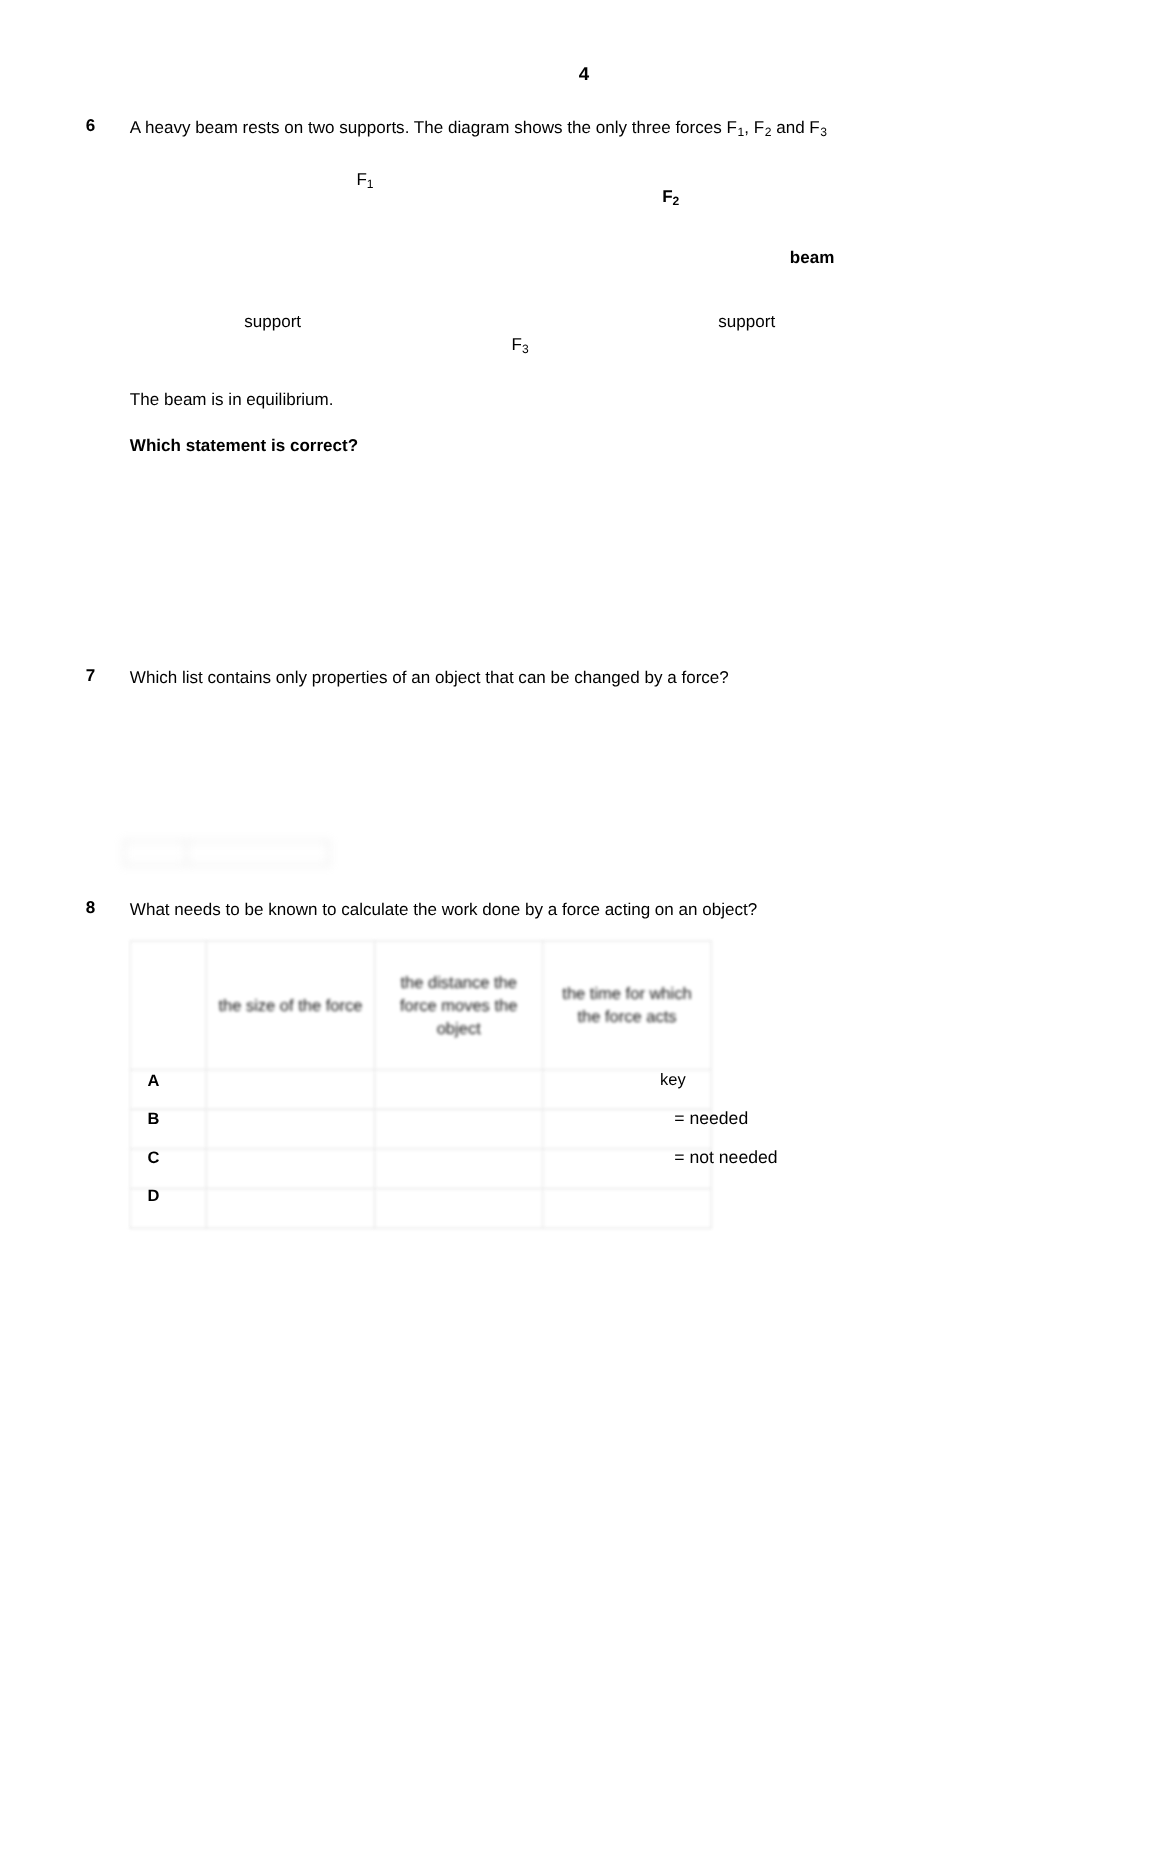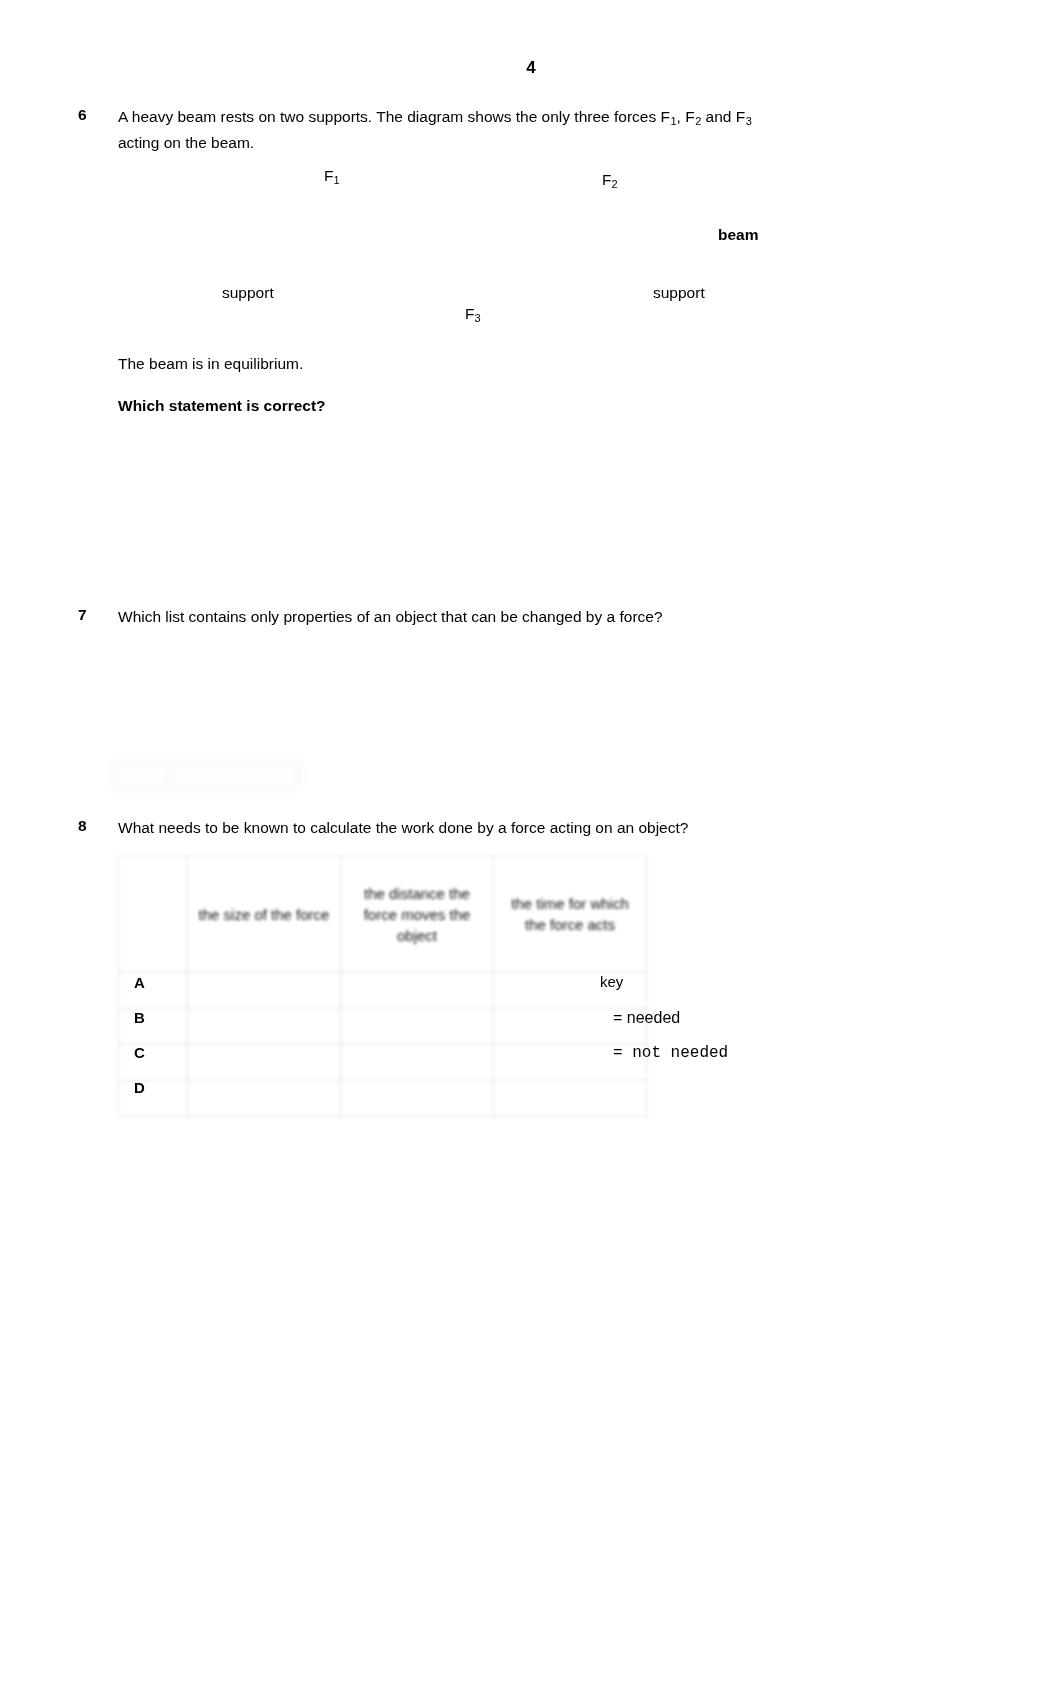--- a/index.html
+++ b/index.html
@@ -167,29 +167,28 @@
 <body>
 
 <div class="page">
 
   <div class="page-number">4</div>
 
   <div class="question" style="top:106px;">
     <div class="q-num">6</div>
     <div class="q-body justify">
       <span>A heavy beam rests on two supports. The diagram shows the only three forces F</span><sub>1</sub><span>, F</span><sub>2</sub><span> and F</span><sub>3</sub>
-      <div>acting on the beam.</div>
     </div>
   </div>
 
   <div class="diagram">
-    <div class="dlabel" style="left:246px; top:12px;">
+    <div class="dlabel" style="left:246px; top:0;">
       <span>F</span><sub>1</sub>
     </div>
-    <div class="dlabel" style="left:524px; top:16px;">
+    <div class="dlabel" style="left:524px; top:16px;font-weight:bold;">
       <span>F</span><sub>2</sub>
     </div>
     <div class="dlabel" style="left:640px; top:71px;font-weight:bold;">beam</div>
     <div class="dlabel" style="left:144px; top:129px;">support</div>
     <div class="dlabel" style="left:575px; top:129px;">support</div>
     <div class="dlabel" style="left:387px; top:150px;">
       <span>F</span><sub>3</sub>
     </div>
   </div>
 
@@ -254,15 +253,15 @@
     </table>
   </div>
 
   <div class="row-letter" style="top:974px;">A</div>
   <div class="row-letter" style="top:1009px;">B</div>
   <div class="row-letter" style="top:1044px;">C</div>
   <div class="row-letter" style="top:1079px;">D</div>
 
   <div class="key-title">key</div>
   <div class="key-row" style="top:1009px;">= needed</div>
-  <div class="key-row" style="top:1044px;font-family:Liberation Mono, monospace;">= not needed</div>
+  <div class="key-row" style="top:1044px;">= not needed</div>
 
 </div>
 
 </body></html>

